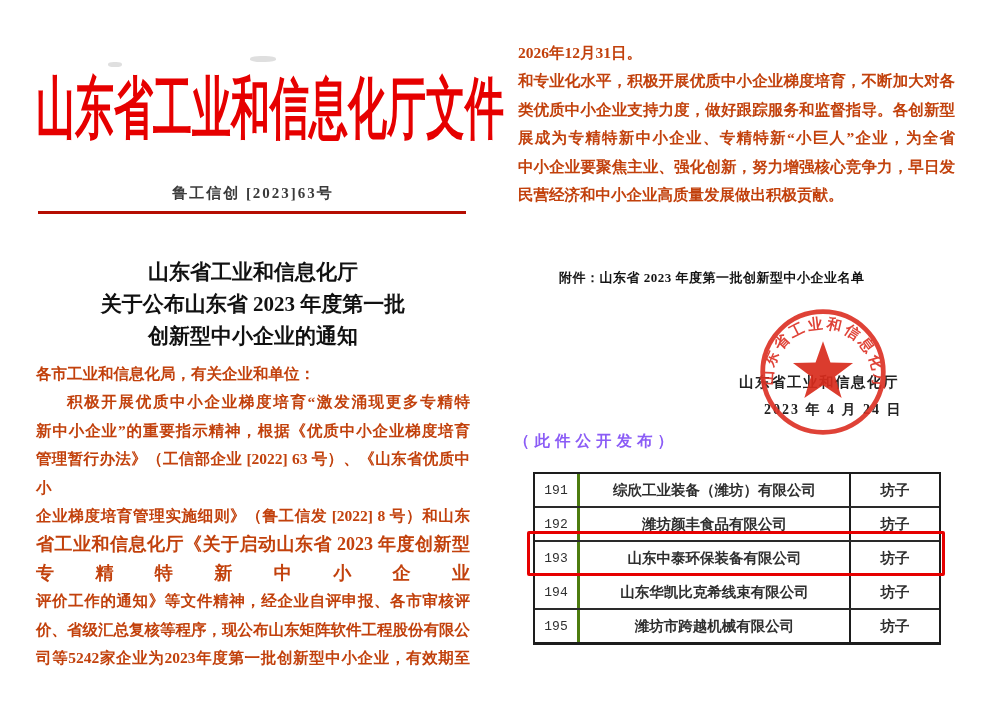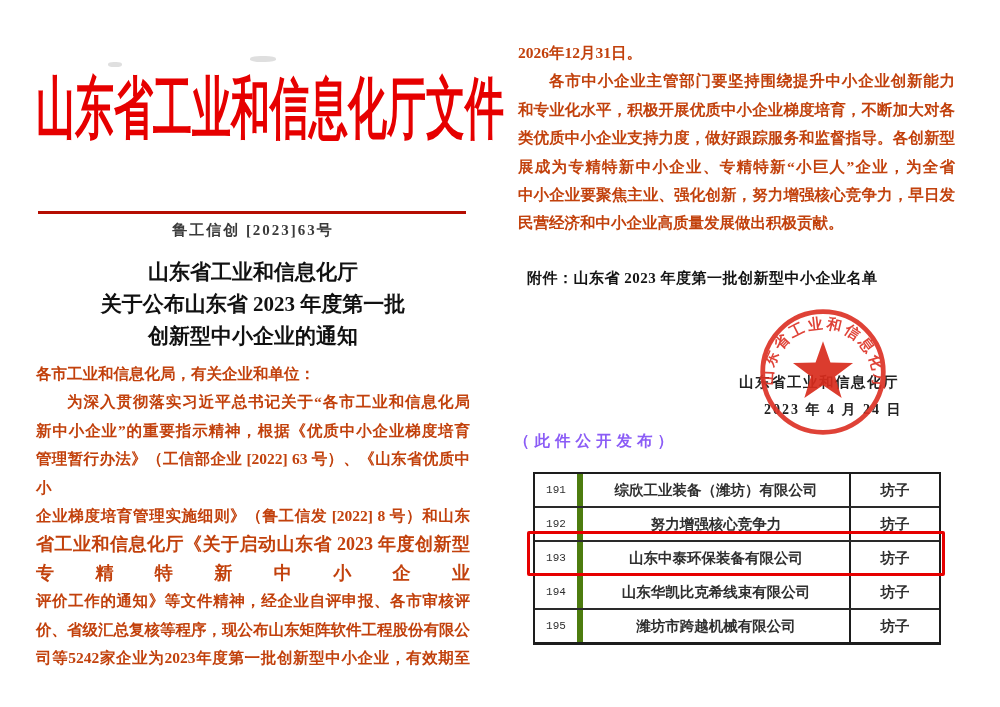--- a/index.html
+++ b/index.html
@@ -11,42 +11,42 @@
   .abs{position:absolute;}
 
   
   .red-header{
     left:36px;top:62px;width:434px;text-align:center;
     font-size:39px;font-weight:700;color:#e60000;letter-spacing:0px;
     transform:scaleY(1.72);transform-origin:top center;white-space:nowrap;
   }
   .doc-number{
     left:36px;top:184px;width:434px;text-align:center;
-    font-size:15px;font-weight:700;color:#3a3a3a;letter-spacing:2px;margin-top:37px;
+    font-size:15px;font-weight:700;color:#3a3a3a;letter-spacing:2px;
   }
   .red-rule{
     left:38px;top:211px;width:428px;height:3px;background:#b50d01;
   }
   .notice-title{
     left:36px;top:256px;width:434px;text-align:center;
     font-size:21px;font-weight:700;line-height:32px;color:#111;
   }
   .body-col{
     font-size:15.5px;font-weight:700;line-height:28.4px;color:#c2410c;
   }
   .left-col{left:36px;top:360px;width:434px;}
   .right-col{left:518px;top:39px;width:437px;}
   .line{white-space:nowrap;}
   .line.j{white-space:normal;text-align:justify;text-align-last:justify;}
   .line.ind{text-indent:31px;}
   .line.t{font-size:18px;}
 
   
   .attachment{
-    left:527px;top:269px;width:400px;font-size:15px;font-weight:700;
+    left:559px;top:269px;width:400px;font-size:13px;font-weight:700;
     color:#141414;white-space:nowrap;letter-spacing:0.5px;
   }
   .sig-agency{
     left:739px;top:373px;font-size:14.5px;font-weight:700;color:#222;
     letter-spacing:1.5px;white-space:nowrap;z-index:1;
   }
   .sig-date{
     left:764px;top:401px;font-size:14px;font-weight:700;color:#222;
     letter-spacing:2px;white-space:nowrap;z-index:1;
   }
@@ -60,21 +60,21 @@
   .company-table{
     left:533px;top:472px;width:404px;border:2px solid #1d1d1d;
     border-bottom-width:3px;background:#fff;
   }
   .trow{display:flex;height:32px;border-top:2px solid #2a2a2a;}
   .trow:first-child{border-top:none;}
   .tcell{
     display:flex;align-items:center;justify-content:center;
     font-size:14.5px;font-weight:700;color:#2f2f2f;overflow:hidden;white-space:nowrap;
   }
-  .c-no{width:42px;border-right:6px solid #4d7c0f;font-size:11px;
+  .c-no{width:42px;border-right:3px solid #4d7c0f;font-size:13px;
         font-family:"Liberation Mono","DejaVu Sans Mono",monospace;font-weight:400;}
   .c-name{flex:1;border-right:2px solid #1d1d1d;}
   .c-dist{width:88px;}
   .row-highlight{
     left:527px;top:531px;width:412px;height:39px;
     border:3px solid #e60000;border-radius:2px;z-index:3;background:transparent;
   }
 
   
   .smudge{background:#b9b9b9;opacity:.45;border-radius:40%;}
@@ -92,33 +92,32 @@
 <div class="abs red-rule"></div>
 
 <div class="abs notice-title">
   <div>山东省工业和信息化厅</div>
   <div>关于公布山东省 2023 年度第一批</div>
   <div>创新型中小企业的通知</div>
 </div>
 
 <div class="abs body-col left-col">
     <div class="line">各市工业和信息化局，有关企业和单位：</div>
-    <div class="line ind j">为深入贯彻落实习近平总书记关于“各市工业和信息化局</div>
+    <div class="line ind j">积极开展优质中小企业梯度培育“激发涌现更多专精特</div>
     <div class="line j">新中小企业”的重要指示精神，根据《优质中小企业梯度培育</div>
     <div class="line j">管理暂行办法》（工信部企业 [2022] 63 号）、《山东省优质中小</div>
     <div class="line j">企业梯度培育管理实施细则》（鲁工信发 [2022] 8 号）和山东</div>
     <div class="line j t">省工业和信息化厅《关于启动山东省 2023 年度创新型专精特新中小企业</div>
     <div class="line j">评价工作的通知》等文件精神，经企业自评申报、各市审核评</div>
     <div class="line j">价、省级汇总复核等程序，现公布山东矩阵软件工程股份有限公</div>
     <div class="line j">司等5242家企业为2023年度第一批创新型中小企业，有效期至</div>
   </div>
 
 <div class="abs body-col right-col">
     <div class="line">2026年12月31日。</div>
-    <div class="line ind j">各市中小企业主管部门要坚持围绕提升中小企业创新能力</div>
     <div class="line j">和专业化水平，积极开展优质中小企业梯度培育，不断加大对各</div>
     <div class="line j">类优质中小企业支持力度，做好跟踪服务和监督指导。各创新型</div>
     <div class="line j">展成为专精特新中小企业、专精特新“小巨人”企业，为全省</div>
     <div class="line j">中小企业要聚焦主业、强化创新，努力增强核心竞争力，早日发</div>
     <div class="line">民营经济和中小企业高质量发展做出积极贡献。</div>
   </div>
 
 <div class="abs attachment">附件：山东省 2023 年度第一批创新型中小企业名单</div>
 
 <div class="abs sig-agency">山东省工业和信息化厅</div>
@@ -136,21 +135,21 @@
 <div class="abs public-release">（此件公开发布）</div>
 
 <div class="abs company-table">
     <div class="trow">
     <div class="tcell c-no">191</div>
     <div class="tcell c-name">综欣工业装备（潍坊）有限公司</div>
     <div class="tcell c-dist">坊子</div>
   </div>
     <div class="trow">
     <div class="tcell c-no">192</div>
-    <div class="tcell c-name">努力增强核心竞争力</div>
+    <div class="tcell c-name">潍坊颜丰食品有限公司</div>
     <div class="tcell c-dist">坊子</div>
   </div>
     <div class="trow">
     <div class="tcell c-no">193</div>
     <div class="tcell c-name">山东中泰环保装备有限公司</div>
     <div class="tcell c-dist">坊子</div>
   </div>
     <div class="trow">
     <div class="tcell c-no">194</div>
     <div class="tcell c-name">山东华凯比克希线束有限公司</div>

